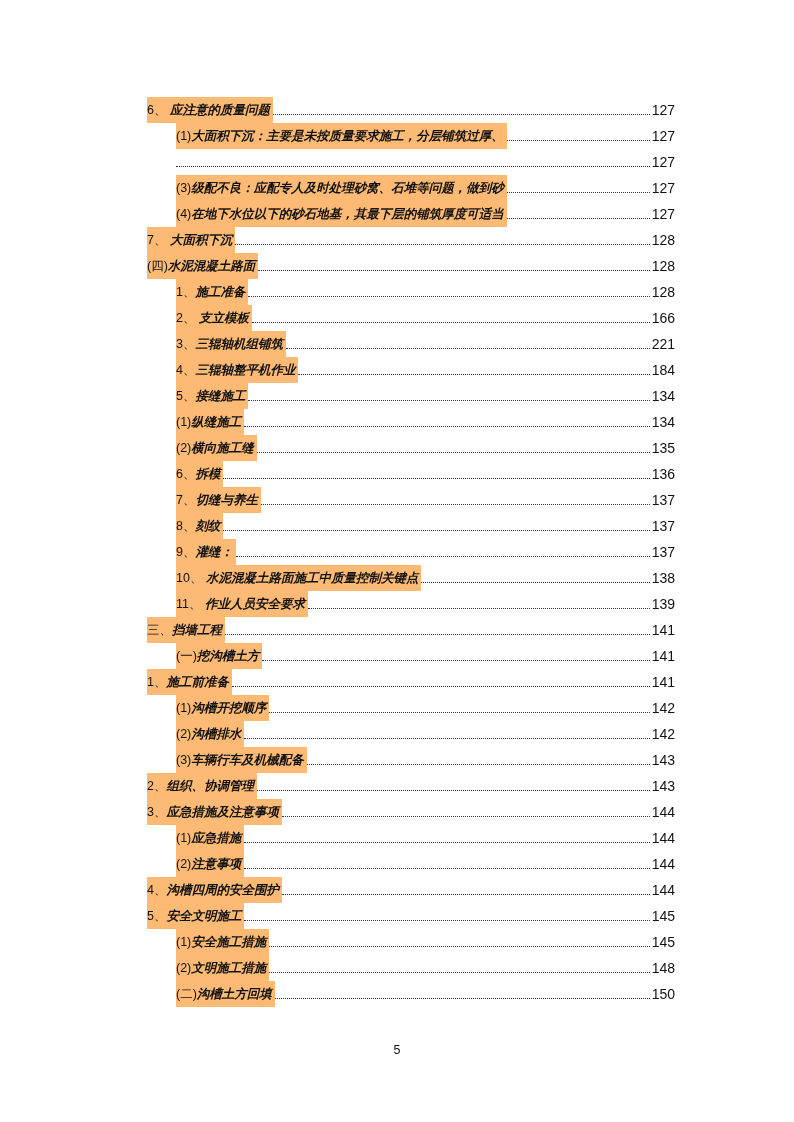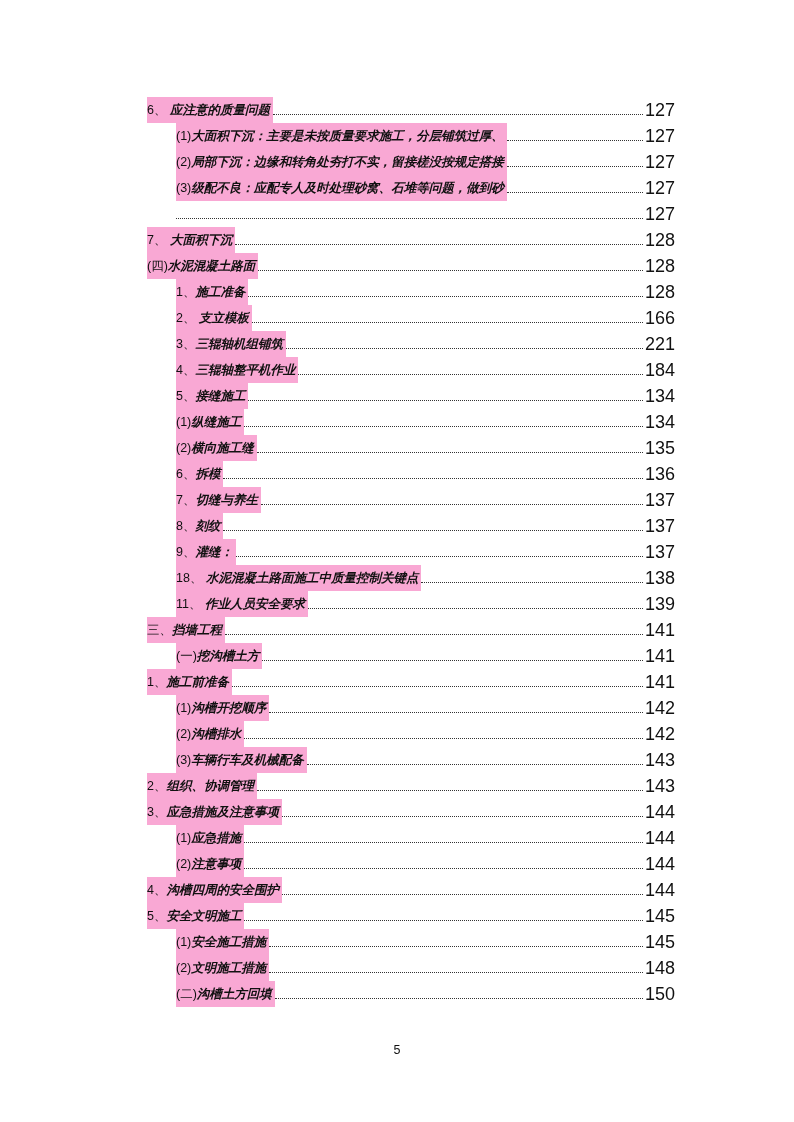--- a/index.html
+++ b/index.html
@@ -2,52 +2,52 @@
 <html><head>
 <meta charset="utf-8">
 <style>
   html, body { margin: 0; padding: 0; background: #ffffff; }
   body { width: 794px; height: 1122px; position: relative; overflow: hidden;
          font-family: "DejaVu Sans", "Liberation Sans", sans-serif; color: #111; }
   .toc { position: absolute; left: 147px; top: 97px; width: 528px; }
   .row { position: relative; height: 26px; display: flex; align-items: center;
          font-size: 12.5px; line-height: 26px; }
   .row.l1 { padding-left: 29px; justify-content: flex-end; }
-  .label { white-space: nowrap; font-style: italic; font-weight: bold; padding-right: 3px; background: #f9a8d4; }
+  .label { white-space: nowrap; font-style: italic; font-weight: bold; padding-right: 3px; background: #fdba74; }
   .label .num { font-style: normal; font-weight: normal; font-family: "Liberation Sans", sans-serif; }
   .leader { flex: 1; height: 1px; border-bottom: 1.3px dotted #333; margin-top: 7px; margin-right: 2px; min-width: 10px; }
-  .page { font-family: "Liberation Sans", sans-serif; font-size: 18px; white-space: nowrap; font-weight: normal; }
+  .page { font-family: "Liberation Sans", sans-serif; font-size: 14px; white-space: nowrap; font-weight: normal; }
   .footer-page { position: absolute; top: 1043px; left: 0; width: 794px; text-align: center;
                  font-family: "Liberation Sans", sans-serif; font-size: 12.5px; }
 </style>
 </head>
 <body>
 
 <div class="toc" id="toc">
     <div class="row">
       <span class="label"><span class="num">6、 </span><span>应注意的质量问题</span></span>
       <span class="leader"></span>
       <span class="page">127</span>
     </div>
     <div class="row l1">
       <span class="label"><span class="num">(1)</span><span>大面积下沉：主要是未按质量要求施工，分层铺筑过厚、</span></span>
       <span class="leader"></span>
       <span class="page">127</span>
     </div>
     <div class="row l1">
-      <span class="label"><span class="num">(2)</span><span>局部下沉：边缘和转角处夯打不实，留接槎没按规定搭接</span></span>
       <span class="leader"></span>
       <span class="page">127</span>
     </div>
     <div class="row l1">
       <span class="label"><span class="num">(3)</span><span>级配不良：应配专人及时处理砂窝、石堆等问题，做到砂</span></span>
       <span class="leader"></span>
       <span class="page">127</span>
     </div>
     <div class="row l1">
+      <span class="label"><span class="num">(4)</span><span>在地下水位以下的砂石地基，其最下层的铺筑厚度可适当</span></span>
       <span class="leader"></span>
       <span class="page">127</span>
     </div>
     <div class="row">
       <span class="label"><span class="num">7、 </span><span>大面积下沉</span></span>
       <span class="leader"></span>
       <span class="page">128</span>
     </div>
     <div class="row">
       <span class="label"><span class="num">(四)</span><span>水泥混凝土路面</span></span>
@@ -103,21 +103,21 @@
       <span class="label"><span class="num">8、</span><span>刻纹</span></span>
       <span class="leader"></span>
       <span class="page">137</span>
     </div>
     <div class="row l1">
       <span class="label"><span class="num">9、</span><span>灌缝：</span></span>
       <span class="leader"></span>
       <span class="page">137</span>
     </div>
     <div class="row l1">
-      <span class="label"><span class="num">18、 </span><span>水泥混凝土路面施工中质量控制关键点</span></span>
+      <span class="label"><span class="num">10、 </span><span>水泥混凝土路面施工中质量控制关键点</span></span>
       <span class="leader"></span>
       <span class="page">138</span>
     </div>
     <div class="row l1">
       <span class="label"><span class="num">11、 </span><span>作业人员安全要求</span></span>
       <span class="leader"></span>
       <span class="page">139</span>
     </div>
     <div class="row">
       <span class="label"><span class="num">三、</span><span>挡墙工程</span></span>

